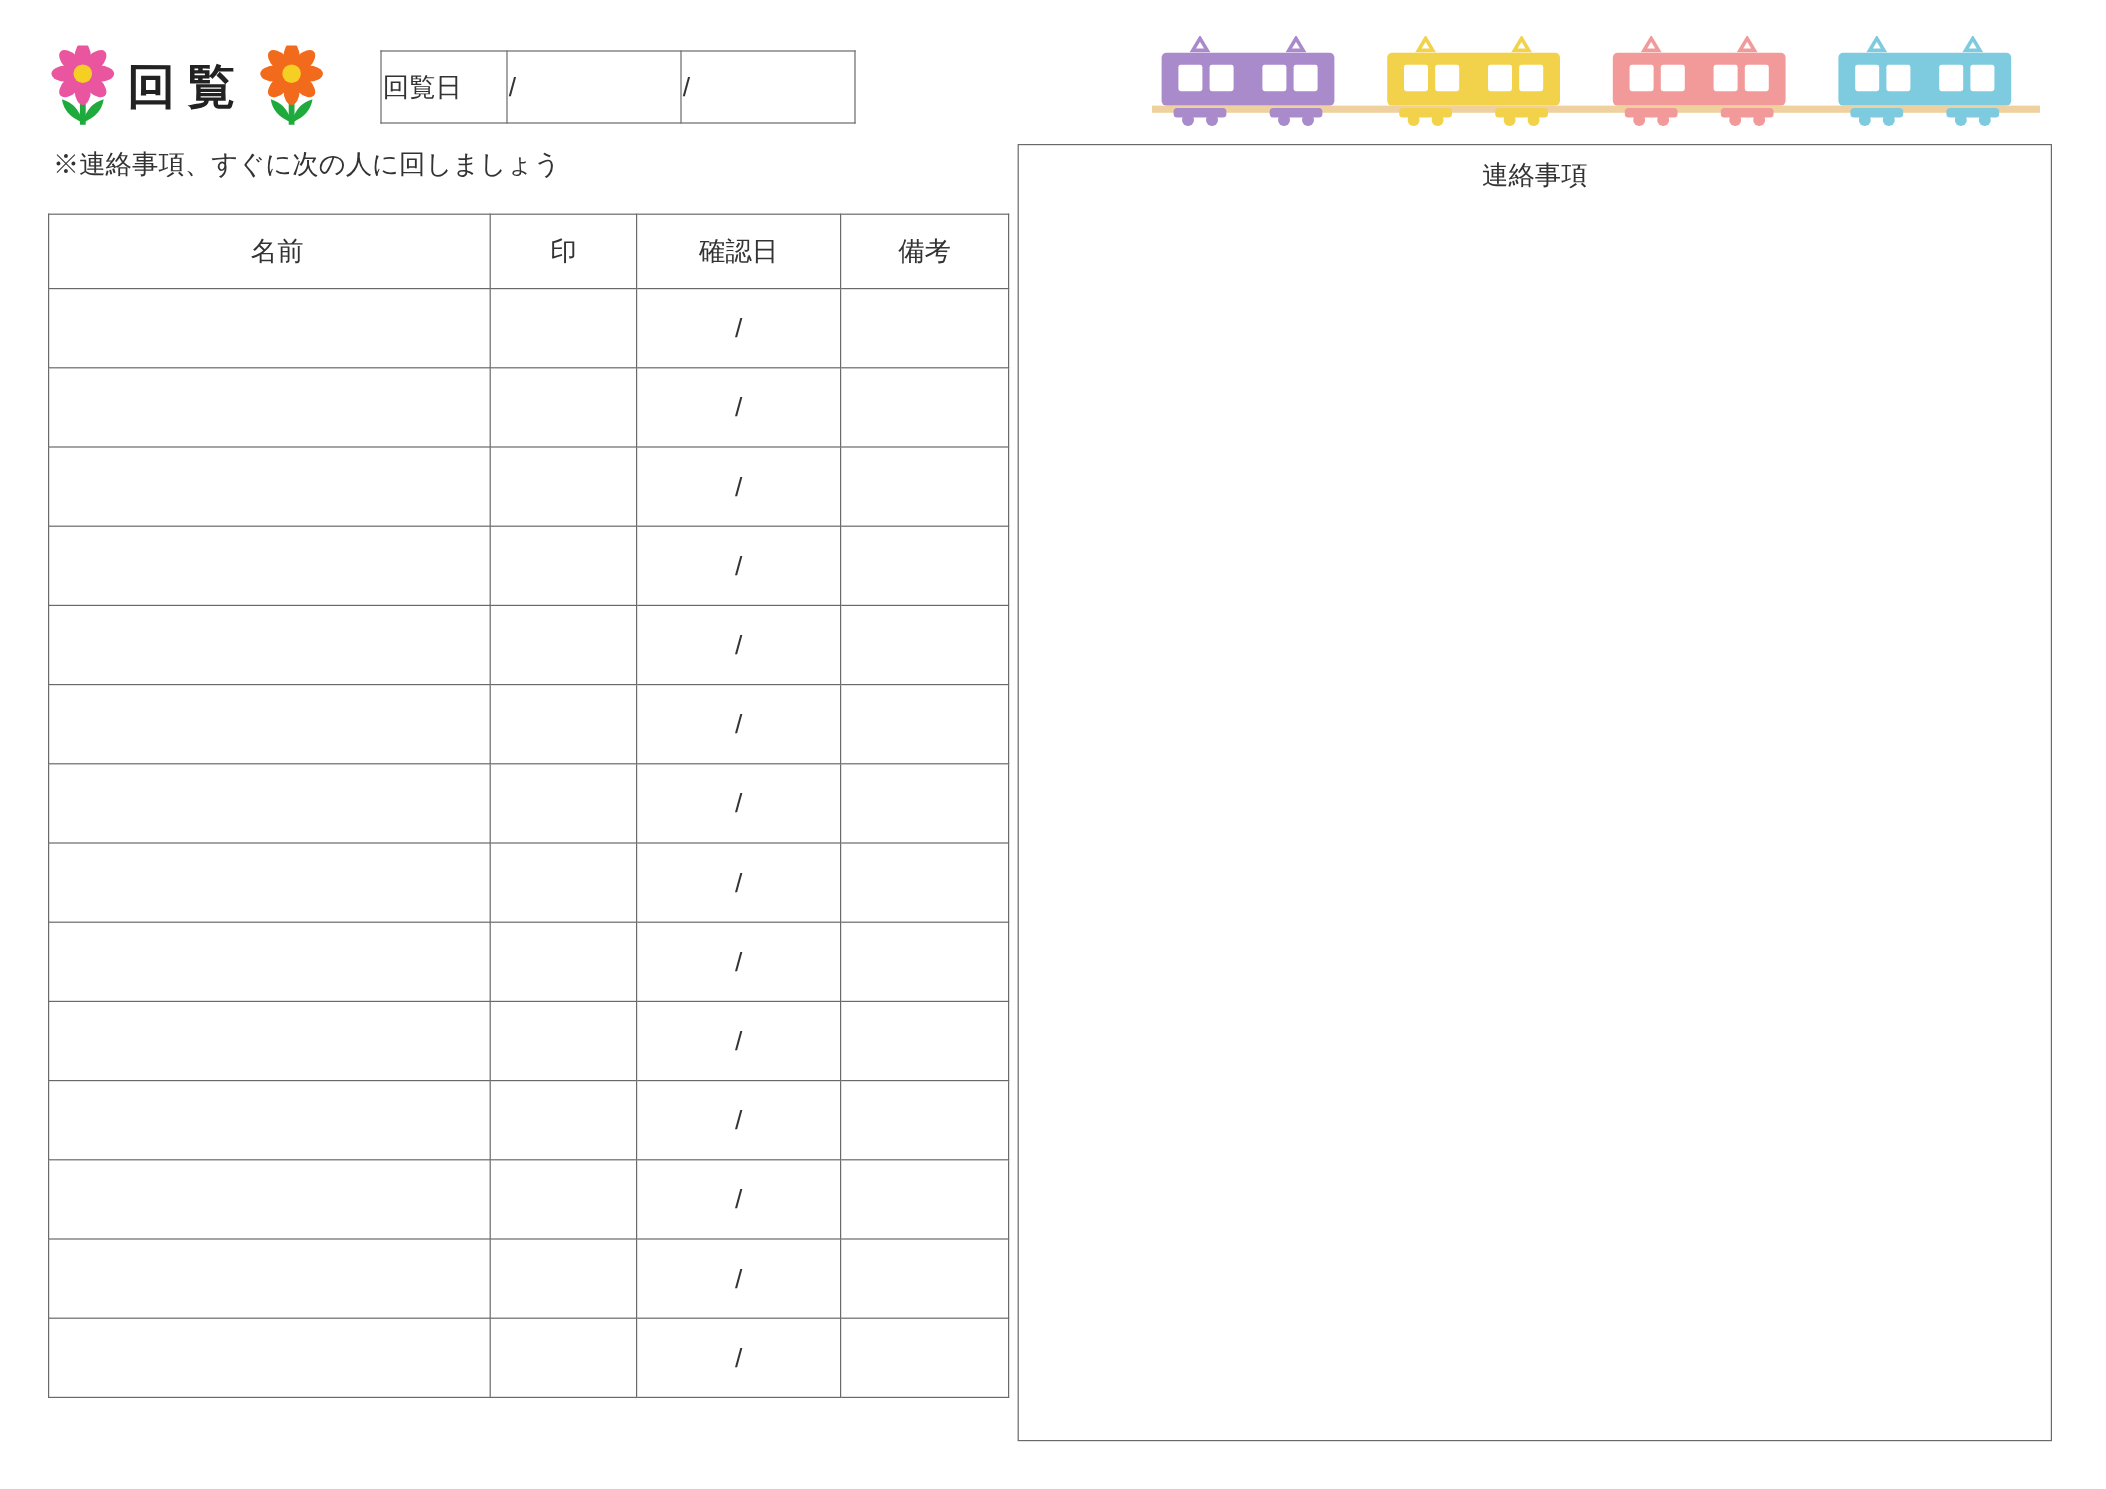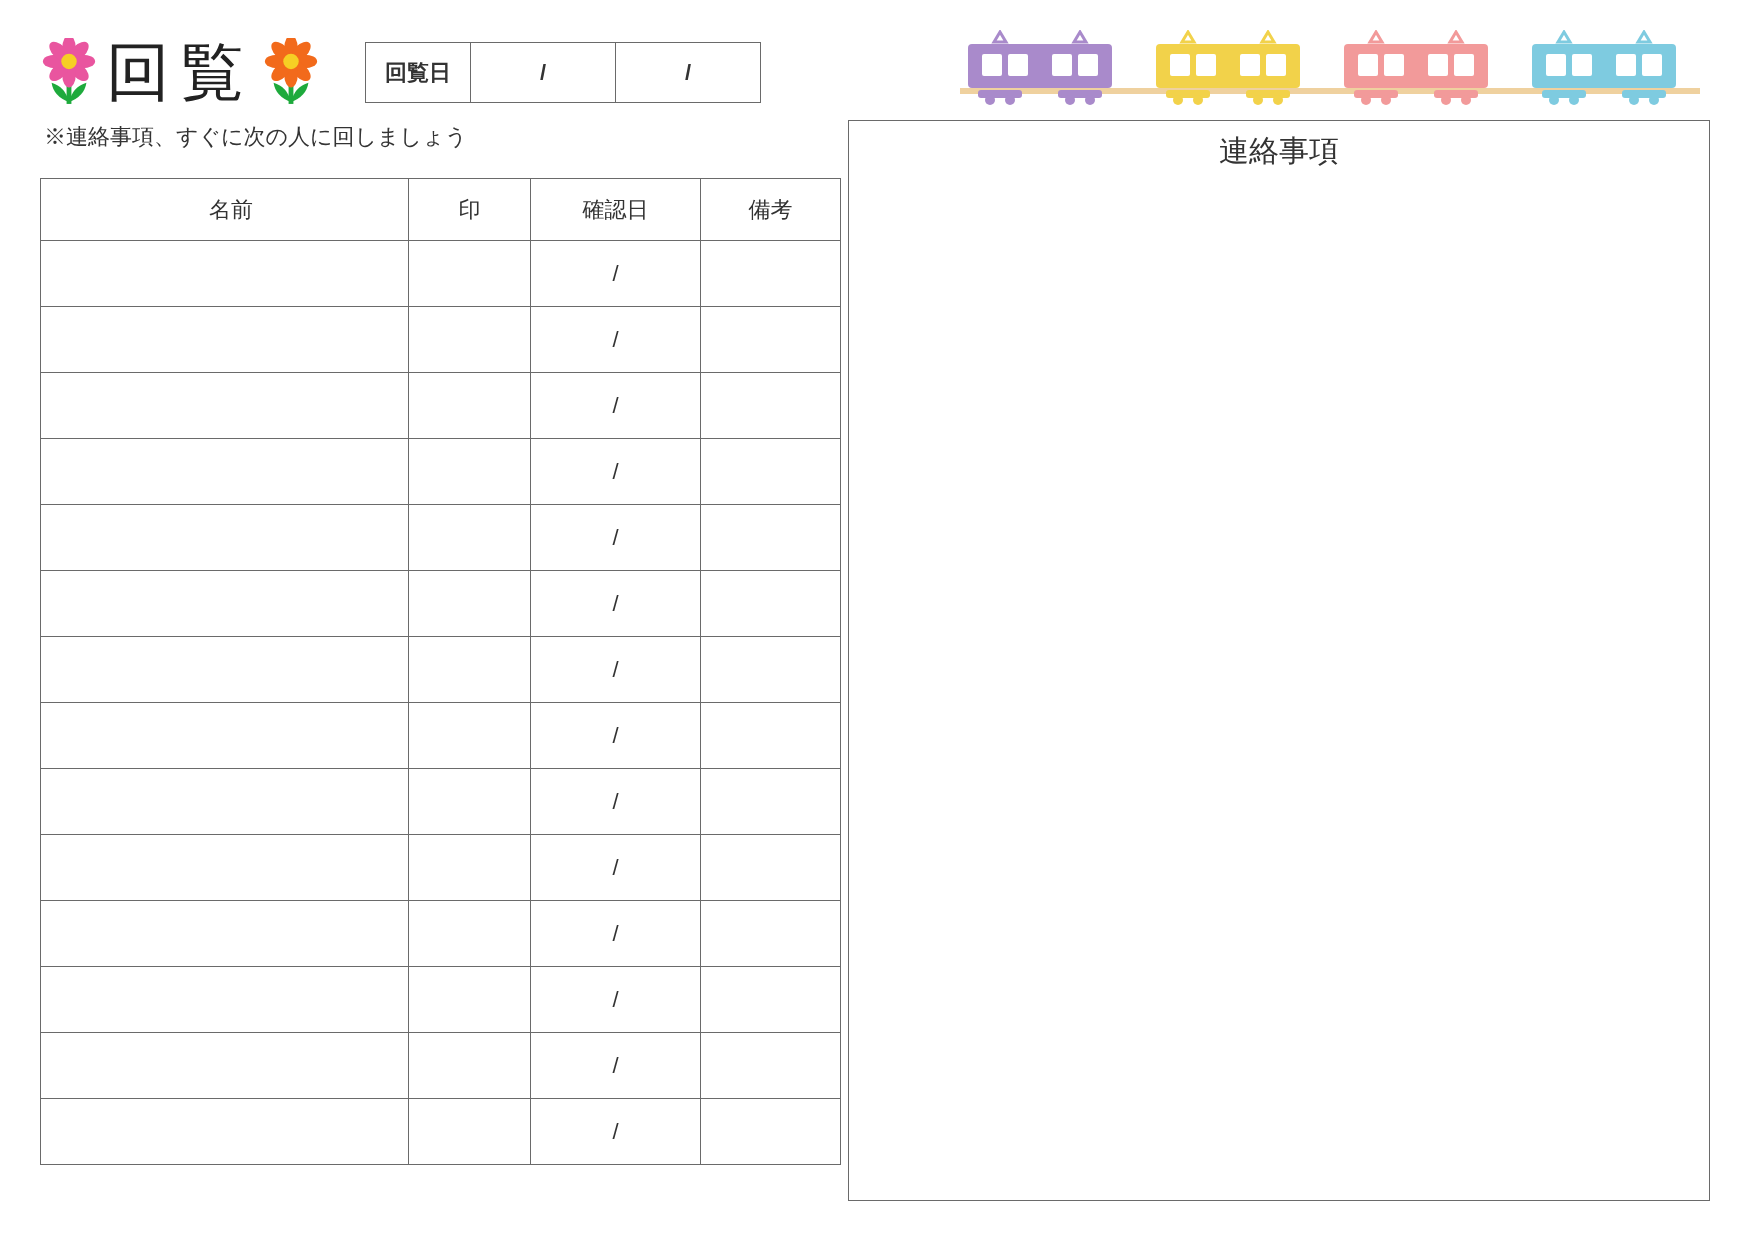--- a/index.html
+++ b/index.html
@@ -18,30 +18,30 @@
     }
     
     .title-row {
       display:flex; align-items:center;
       gap:25px;
       height:75px;
       margin-bottom:12px;
     }
     .title-block { display:flex; align-items:center; gap:8px; }
     .title-text {
-      font-size:64px; font-weight:400; letter-spacing:10px;
+      font-size:40px; font-weight:700; letter-spacing:10px;
       color:#222;
     }
     .flower { width:58px; height:70px; flex:0 0 auto; }
     .flower svg { width:100%; height:100%; display:block; }
 
     table.date-box { border-collapse:collapse; margin-left:20px;}
     table.date-box td {
       border:1px solid var(--line);
-      height:60px; font-size:22px; text-align:center;font-weight:bold;
+      height:60px; font-size:22px; 
     }
     .date-box .lbl { width:105px; }
     .date-box .cell{ width:145px; }
 
     
     .note { font-size:22px; margin:4px 0 4px 4px; }
 
     
     table.signoff {
       border-collapse:collapse;
@@ -62,21 +62,21 @@
     .c-remark{ width:140px; }
 
     
     .memo {
       position:absolute;
       left:848px; top:120px;
       right:45px; bottom:40px;
       border:1px solid var(--line);
     }
     .memo-title {
-      text-align:center; font-size:30px;
+      text-align:center; font-size:22px;
       padding-top:10px;
       font-family:Liberation Serif, serif;
     }
 
     
     .train-row {
       position:absolute;
       left:960px; top:30px;
       width:740px; height:75px;
       display:flex; align-items:flex-end;

